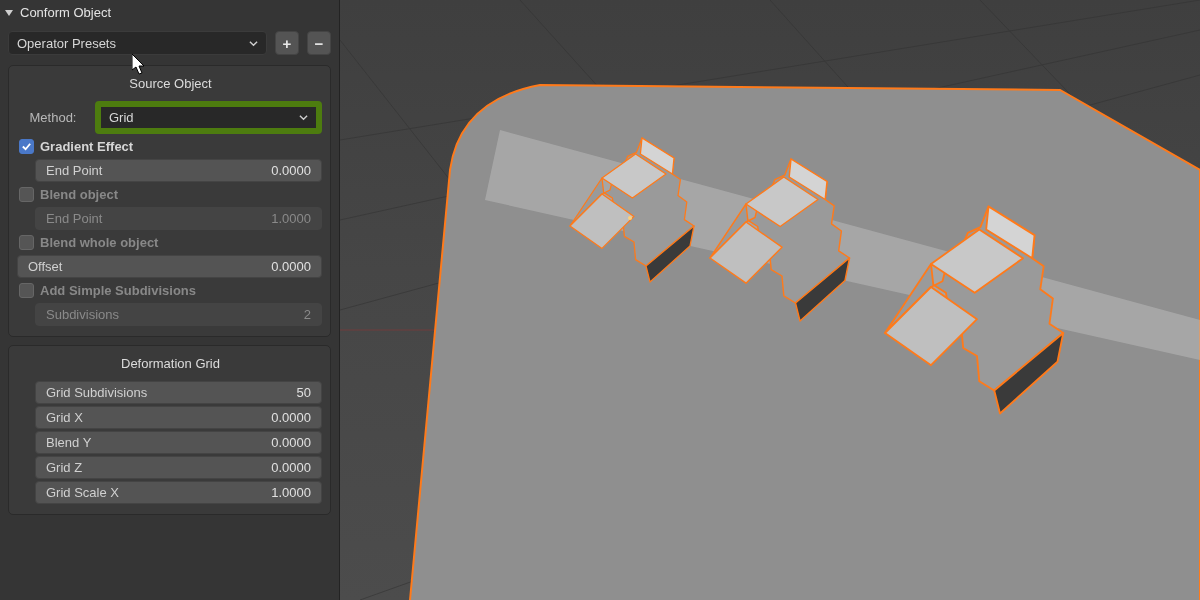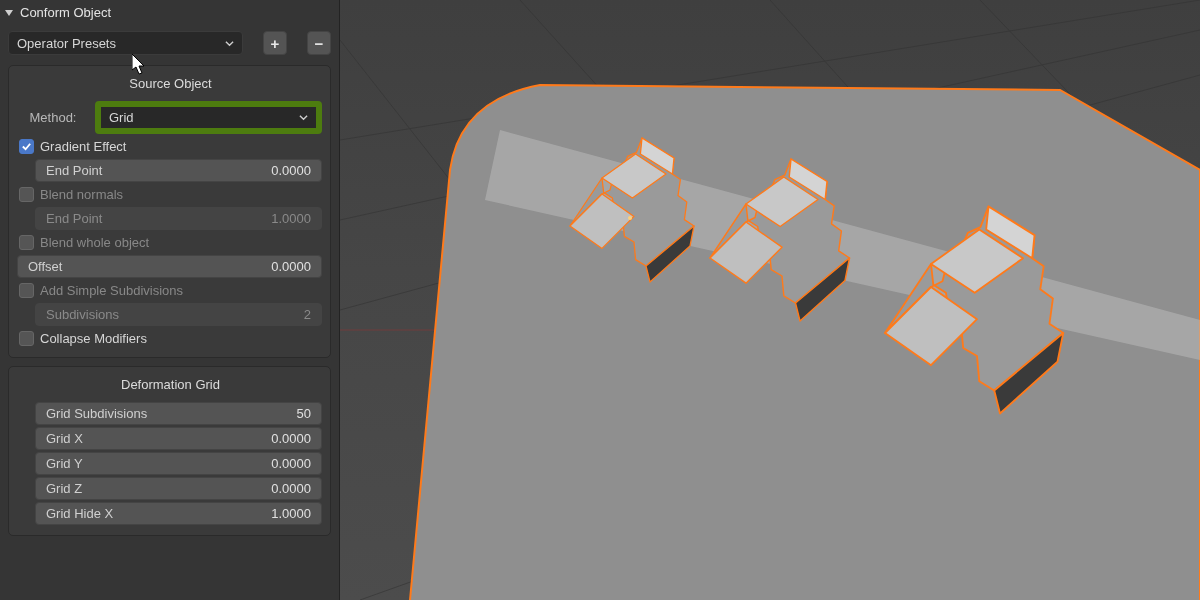--- a/index.html
+++ b/index.html
@@ -23,21 +23,21 @@
   padding: 5px 8px 5px 4px;
   background: #353535;
 }
 .panel-header .tri {
   width: 10px; height: 10px; margin-right: 6px;
   display: inline-flex; align-items: center; justify-content: center;
 }
 .panel-header .title { font-size: 13px; color: #e4e4e4; }
 
 .preset-row {
-  display: flex; gap: 20px; padding: 6px 8px;
+  display: flex; gap: 8px; padding: 6px 8px;
 }
 .preset-dd {
   flex: 1;
   background: #282828;
   border: 1px solid #3b3b3b;
   border-radius: 4px;
   padding: 3px 8px;
   display: flex; align-items: center; justify-content: space-between;
   color: #d6d6d6;
   font-size: 13px;
@@ -71,20 +71,21 @@
   border: 6px solid #4d7c0f;
   border-radius: 4px;
   padding: 3px 8px;
   color: #d6d6d6;
   display: flex; align-items: center; justify-content: space-between;
 }
 
 .checkrow {
   display: flex; align-items: center; gap: 6px;
   padding: 3px 2px;
+  font-weight: bold;
 }
 .checkbox {
   width: 15px; height: 15px;
   border-radius: 3px;
   background: #555;
   border: 1px solid #666;
   display: flex; align-items: center; justify-content: center;
 }
 .checkbox.checked {
   background: #4a78c8;
@@ -180,21 +181,21 @@
     </div>
     <div class="numfield">
       <span class="nf-label">End Point</span>
       <span class="nf-val">0.0000</span>
     </div>
 
     <div class="checkrow">
       <span class="checkbox">
         
       </span>
-      <span class="checklabel dim">Blend normals</span>
+      <span class="checklabel dim">Blend object</span>
     </div>
     <div class="numfield dim">
       <span class="nf-label">End Point</span>
       <span class="nf-val">1.0000</span>
     </div>
 
     <div class="checkrow">
       <span class="checkbox">
         
       </span>
@@ -210,50 +211,44 @@
       <span class="checkbox">
         
       </span>
       <span class="checklabel dim">Add Simple Subdivisions</span>
     </div>
     <div class="numfield dim">
       <span class="nf-label">Subdivisions</span>
       <span class="nf-val">2</span>
     </div>
 
-    <div class="checkrow">
-      <span class="checkbox">
-        
-      </span>
-      <span class="checklabel">Collapse Modifiers</span>
-    </div>
   </div>
 
   <div class="section">
     <div class="section-title">Deformation Grid</div>
 
 
     <div class="numfield">
       <span class="nf-label">Grid Subdivisions</span>
       <span class="nf-val">50</span>
     </div>
     <div class="numfield">
       <span class="nf-label">Grid X</span>
       <span class="nf-val">0.0000</span>
     </div>
     <div class="numfield">
-      <span class="nf-label">Grid Y</span>
+      <span class="nf-label">Blend Y</span>
       <span class="nf-val">0.0000</span>
     </div>
     <div class="numfield">
       <span class="nf-label">Grid Z</span>
       <span class="nf-val">0.0000</span>
     </div>
     <div class="numfield">
-      <span class="nf-label">Grid Hide X</span>
+      <span class="nf-label">Grid Scale X</span>
       <span class="nf-val">1.0000</span>
     </div>
   </div>
 
 </div>
 
 <div class="viewport">
   <svg viewBox="0 0 860 600">
 
     <g stroke="#333" stroke-width="1" opacity="0.6">

